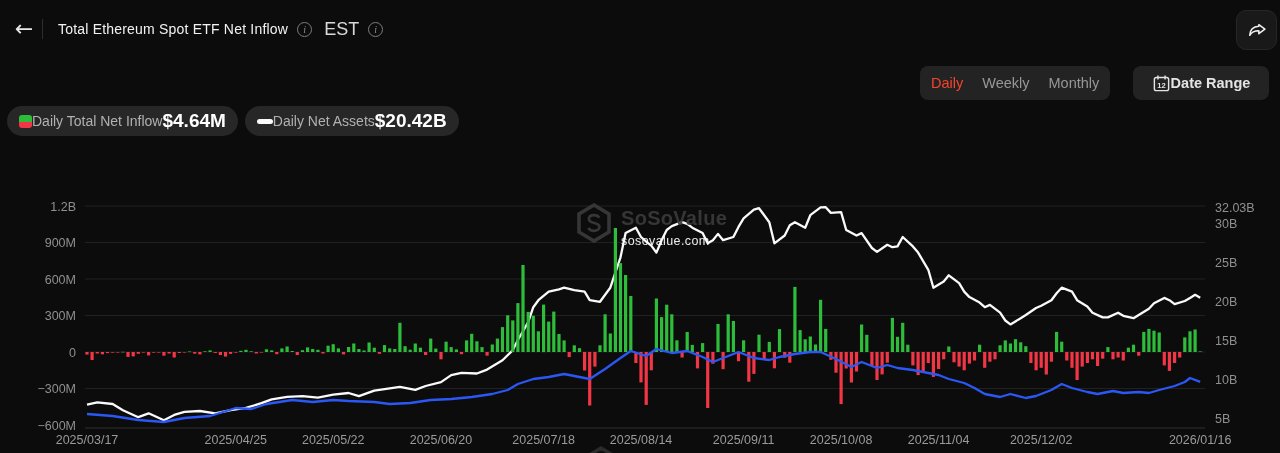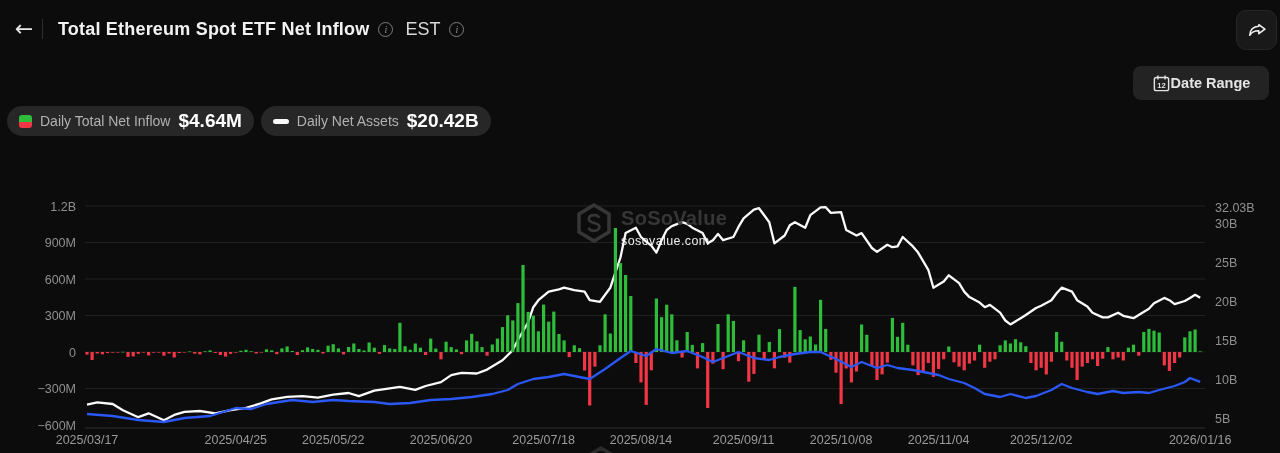--- a/index.html
+++ b/index.html
@@ -4,34 +4,34 @@
 <style>
   * { margin:0; padding:0; box-sizing:border-box; }
   html,body { background:#0c0c0c; }
   body { font-family:"Liberation Sans", sans-serif; }
   .app { position:relative; width:1280px; height:453px; background:#0c0c0c; overflow:hidden; }
 
   
   .hdr { position:absolute; left:0; top:0; width:1280px; height:58px; display:flex; align-items:center; }
   .back-btn { background:none; border:none; color:#e8e8e8; font-size:22px; margin-left:10px; cursor:pointer; width:28px; height:28px; line-height:26px; font-family:"DejaVu Sans", sans-serif; }
   .hdr-div { width:1px; height:20px; background:#2e2e2e; margin:0 15px 0 4px; }
-  .title { color:#f2f2f2; font-size:18px; font-weight:bold; letter-spacing:.2px; }
+  .title { color:#f2f2f2; font-size:14px; font-weight:normal; letter-spacing:.2px; }
   .info-ic { display:inline-flex; align-items:center; justify-content:center; width:15px; height:15px; border:1.2px solid #7d7d7d; border-radius:50%; color:#8d8d8d; font-size:10px; font-style:italic; font-family:"Liberation Serif", serif; margin-left:9px; }
   .est { color:#d9d9d9; font-size:18px; margin-left:12px; }
   .share-btn { position:absolute; left:1236px; top:10px; width:41px; height:40px; border-radius:10px; background:#191919; border:1px solid #262626; display:flex; align-items:center; justify-content:center; cursor:pointer; }
 
   
   .tabs { position:absolute; left:920px; top:66px; height:34px; background:#232323; border-radius:8px; display:flex; align-items:center; gap:19px; padding:0 11px; }
   .tab { font-size:14.5px; color:#979797; cursor:pointer; background:none; border:none; font-family:inherit; }
   .tab.active { color:#f5432c; }
   .daterange { position:absolute; left:1133px; top:66px; height:34px; min-width:136px; background:#232323; border-radius:8px; display:flex; align-items:center; justify-content:center; padding:0 12px; cursor:pointer; border:none; color:#e4e4e4; font-size:14.5px; font-weight:bold; font-family:inherit; }
 
   
   .legend { position:absolute; left:7px; top:106px; display:flex; gap:7px; }
-  .pill { height:30px; background:#272727; border-radius:15px; display:flex; align-items:center; gap:8px; padding:0 12px; }
+  .pill { height:30px; background:#272727; border-radius:15px; display:flex; align-items:center; padding:0 12px; }
   .pill .lbl { color:#b1b1b1; font-size:14px; }
   .pill .val { color:#ffffff; font-size:19px; font-weight:bold; }
   .ic-candle { width:13px; height:13px; border-radius:3px; background:linear-gradient(to bottom,#2ebd3b 0 50%,#f23645 50% 100%); }
   .ic-dash { width:16px; height:5px; border-radius:3px; }
 
   
   svg text { font-family:"Liberation Sans", sans-serif; }
   .wm { position:absolute; display:flex; align-items:flex-start; gap:9px; opacity:.92; pointer-events:none; }
   .wm-main { left:576px; top:203px; }
   .wm-bottom { left:584px; top:446px; }
@@ -322,20 +322,25 @@
     <span class="info-ic">i</span>
     <span class="est">EST</span>
     <span class="info-ic">i</span>
   </div>
   <button class="share-btn">
     <svg width="22" height="22" viewBox="0 0 24 24">
       <path d="M14 6.2l6.6 4.9-6.6 4.9v-3.2c-5 -.1-7.9 1.6-9.9 4.9 .3-6 3.7-9.5 9.9-9.8V6.2z" fill="none" stroke="#f0f0f0" stroke-width="1.7" stroke-linejoin="round"></path>
     </svg>
   </button>
 
+  <div class="tabs">
+    <button class="tab active">Daily</button>
+    <button class="tab">Weekly</button>
+    <button class="tab">Monthly</button>
+  </div>
   <button class="daterange">
     <svg width="19" height="19" viewBox="0 0 24 24">
       <rect x="3" y="4.5" width="18" height="16.5" rx="2.5" fill="none" stroke="#e4e4e4" stroke-width="1.8"></rect>
       <line x1="7.5" y1="2" x2="7.5" y2="7" stroke="#e4e4e4" stroke-width="1.8"></line>
       <line x1="16.5" y1="2" x2="16.5" y2="7" stroke="#e4e4e4" stroke-width="1.8"></line>
       <text x="12" y="18" text-anchor="middle" font-size="9.5" font-weight="bold" fill="#e4e4e4">12</text>
     </svg>
     <span>Date Range</span>
   </button>
 

